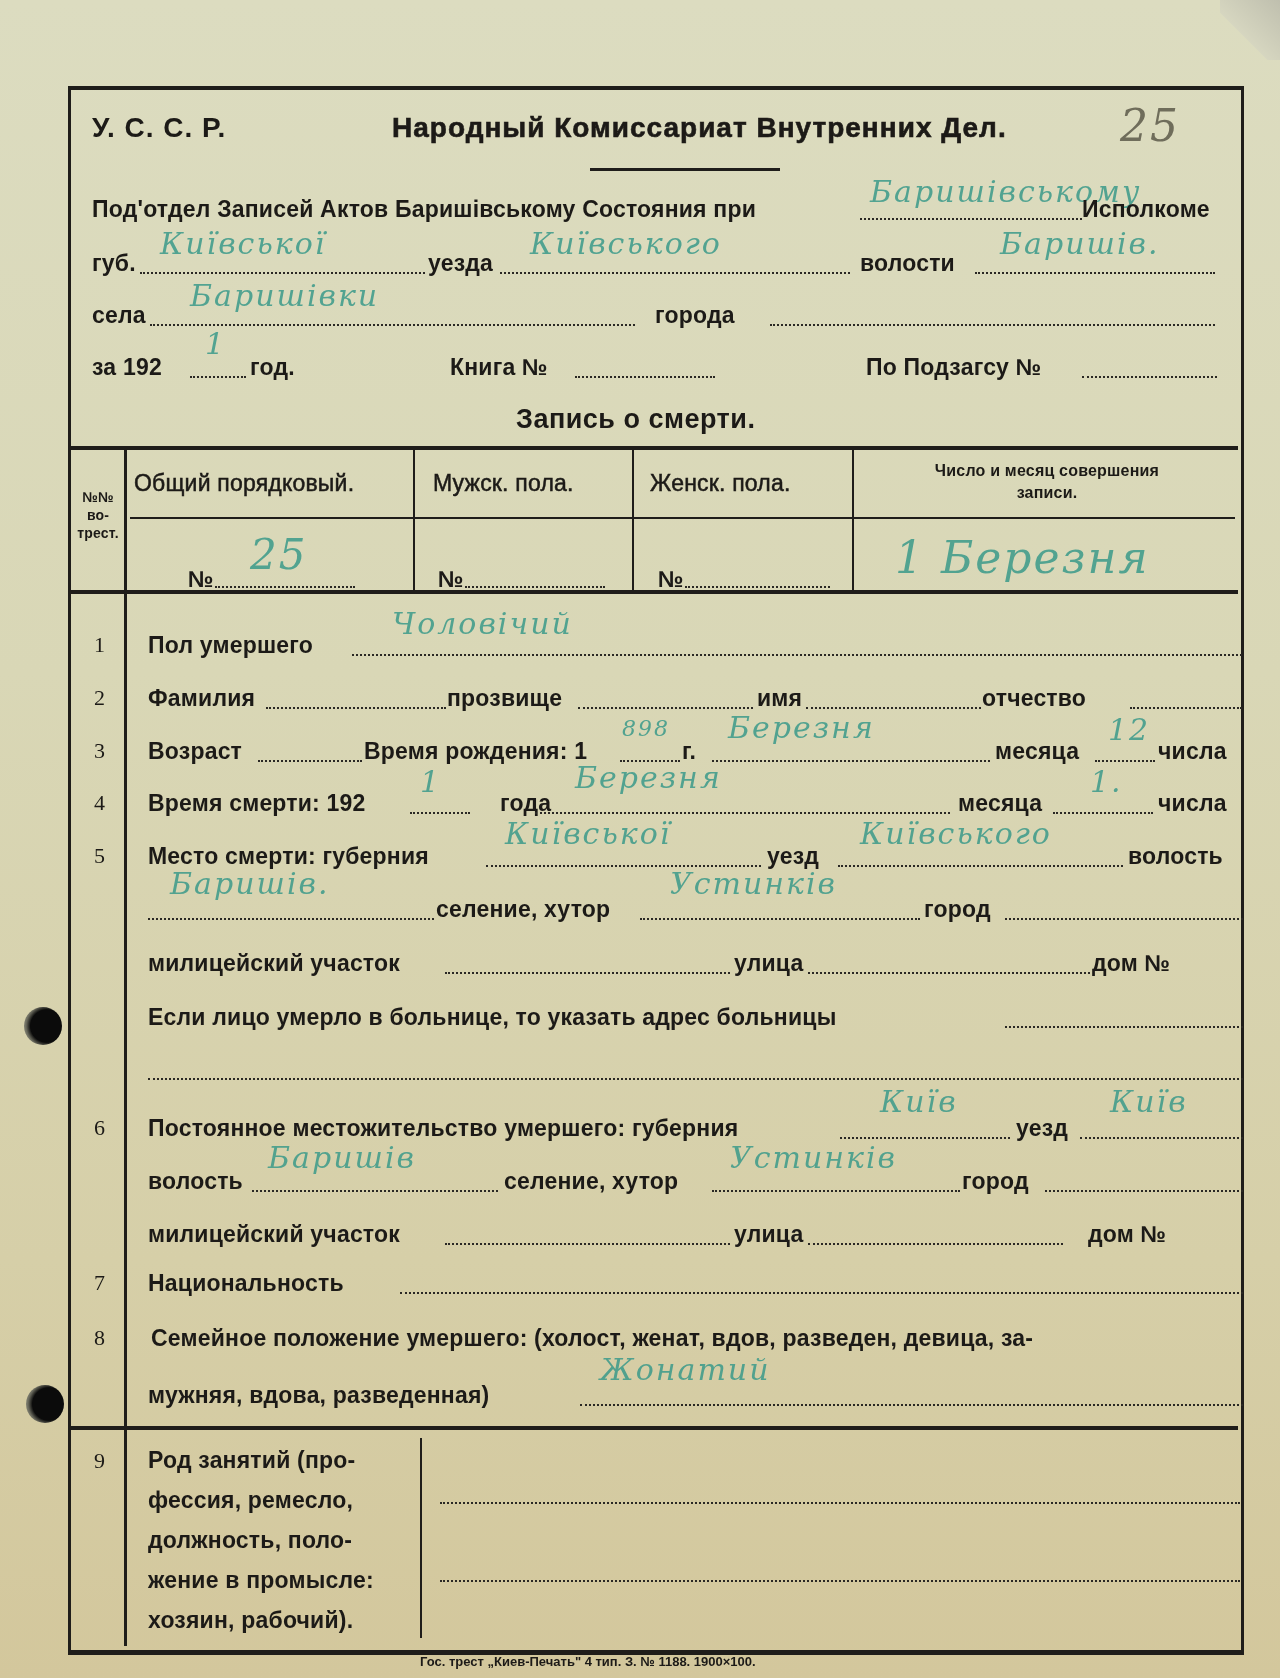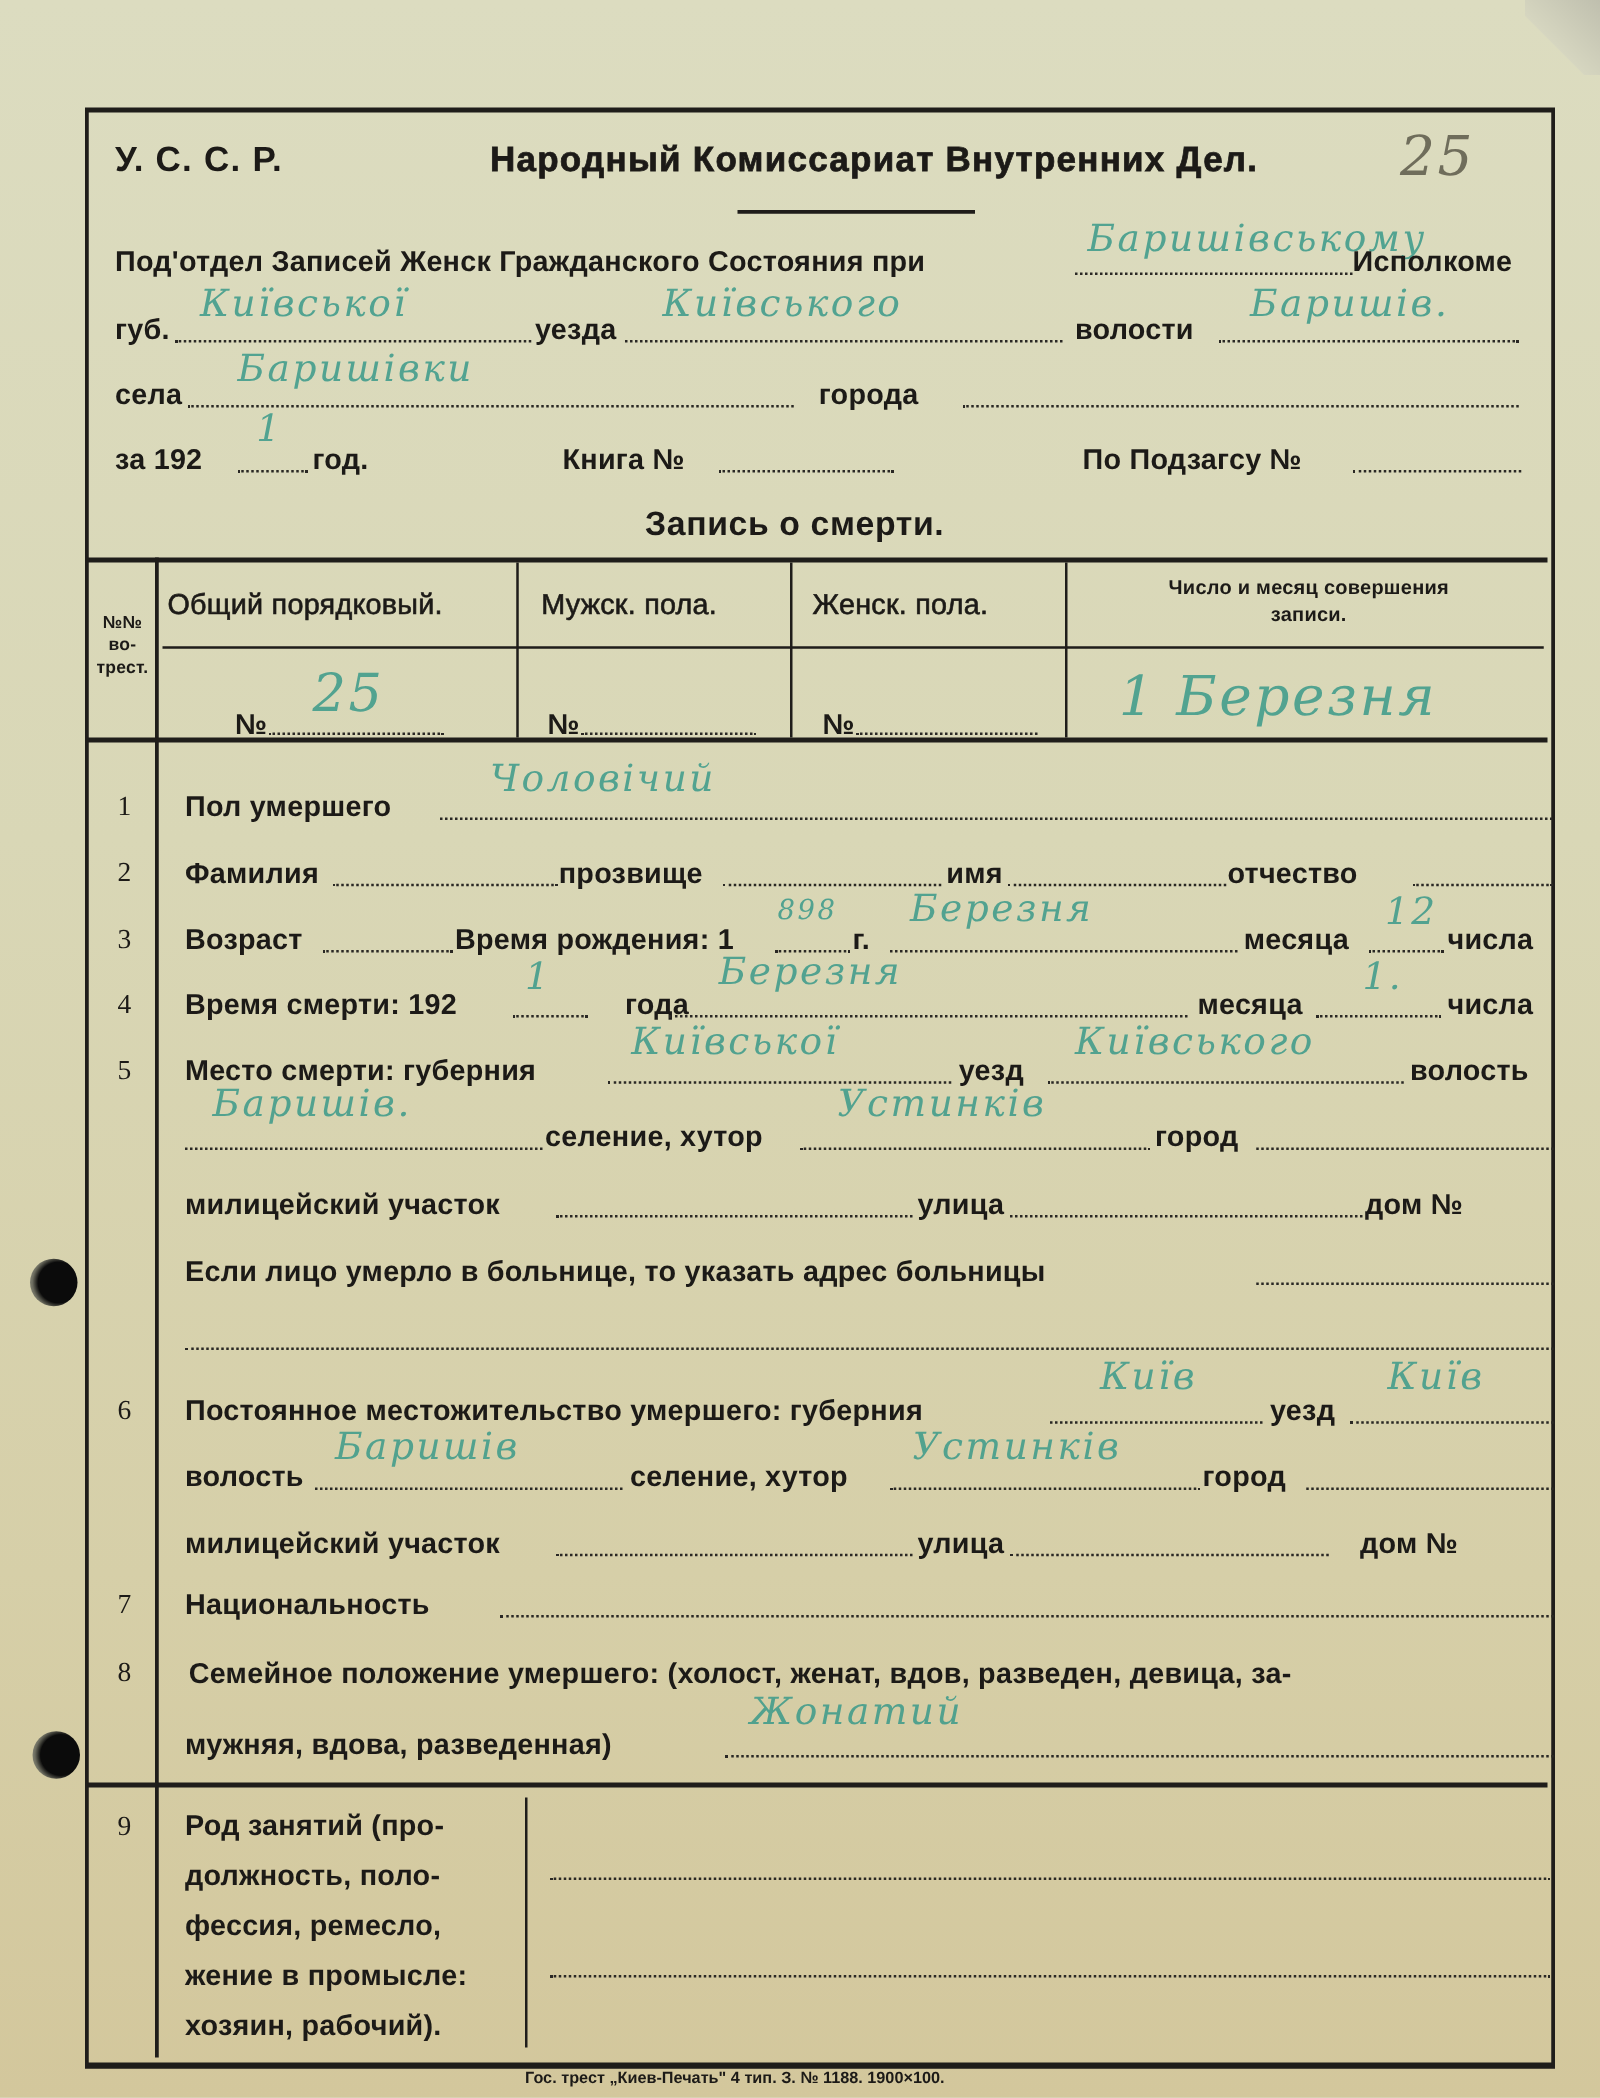--- a/index.html
+++ b/index.html
@@ -51,21 +51,21 @@
   <div class="hole" style="left:24px; top:1007px;"></div>
   <div class="hole" style="left:26px; top:1385px;"></div>
 
   <div class="frame"></div>
 
   <div class="t big" style="left:92px; top:112px;">У. С. С. Р.</div>
   <div class="t big" style="left:392px; top:112px; font-weight:bold; -webkit-text-stroke:0.6px #1c1a17;">Народный Комиссариат Внутренних Дел.</div>
   <div class="hw hw-dark" style="left:1120px; top:100px; font-size:44px;">25</div>
   <div class="solid" style="left:590px; top:168px; width:190px; height:3px;"></div>
 
-  <div class="t" style="left:92px; top:196px;">Под'отдел Записей Женск Гражданского Состояния при</div>
+  <div class="t" style="left:92px; top:196px;">Под'отдел Записей Актов Баришівському Состояния при</div>
   <div class="dots" style="left:860px; top:218px; width:222px;"></div>
   <div class="hw" style="left:870px; top:174px;">Баришівському</div>
   <div class="t" style="left:1082px; top:196px;">Исполкоме</div>
 
   <div class="t" style="left:92px; top:250px;">губ.</div>
   <div class="dots" style="left:140px; top:272px; width:285px;"></div>
   <div class="hw" style="left:160px; top:226px;">Київської</div>
   <div class="t" style="left:428px; top:250px;">уезда</div>
   <div class="dots" style="left:500px; top:272px; width:350px;"></div>
   <div class="hw" style="left:530px; top:226px;">Київського</div>
@@ -220,22 +220,22 @@
 
   <div class="t" style="left:151px; top:1325px;">Семейное положение умершего: (холост, женат, вдов, разведен, девица, за-</div>
   <div class="t" style="left:148px; top:1382px;">мужняя, вдова, разведенная)</div>
   <div class="dots" style="left:580px; top:1404px; width:663px;"></div>
   <div class="hw" style="left:600px; top:1352px;">Жонатий</div>
 
   <div class="solid" style="left:70px; top:1426px; width:1168px; height:4px;"></div>
   <div class="solid" style="left:420px; top:1438px; width:2px; height:200px;"></div>
   <div class="t" style="left:148px; top:1440px; line-height:40px; font-size:23px;">
     <div>Род занятий (про-</div>
+    <div>фессия, ремесло,</div>
     <div>должность, поло-</div>
-    <div>фессия, ремесло,</div>
     <div>жение в промысле:</div>
     <div>хозяин, рабочий).</div>
   </div>
   <div class="dots" style="left:440px; top:1502px; width:800px;"></div>
   <div class="dots" style="left:440px; top:1580px; width:800px;"></div>
 
   <div class="footer" style="left:420px; top:1654px;">Гос. трест „Киев-Печать" 4 тип. З. № 1188. 1900×100.</div>
 </div>
 
 </body></html>

